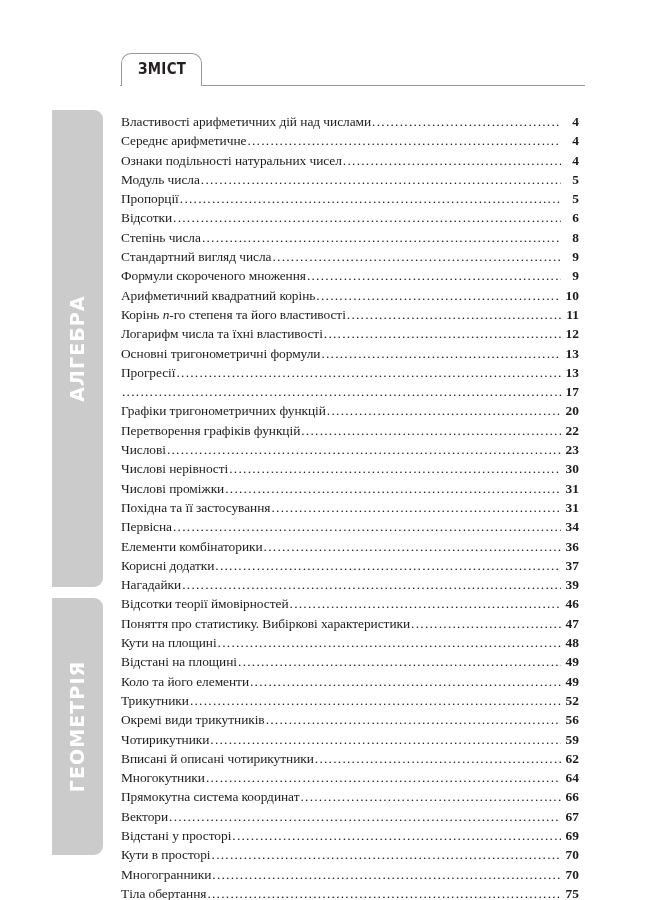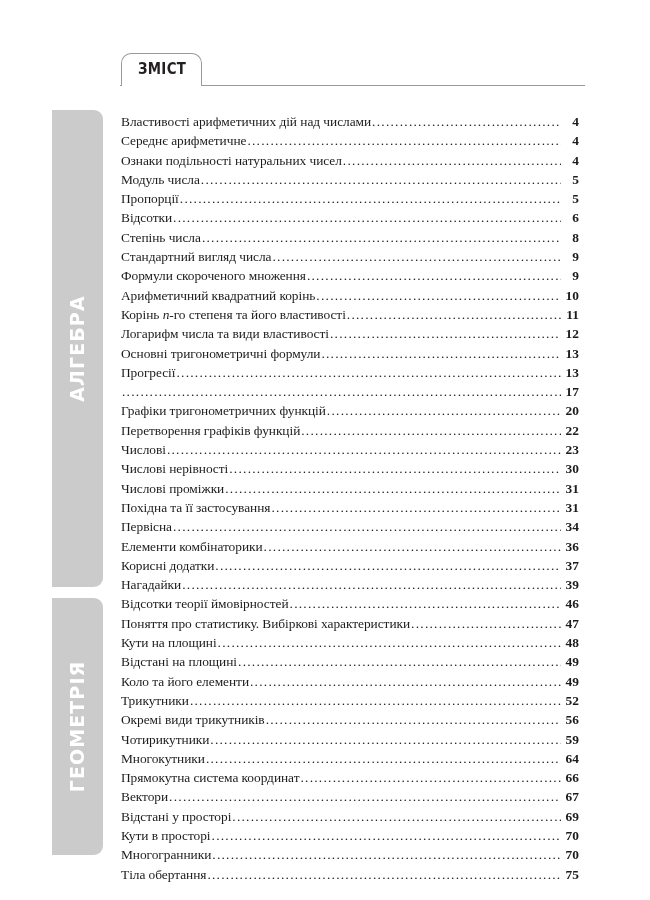--- a/index.html
+++ b/index.html
@@ -210,21 +210,21 @@
       <span class="toc-title">Арифметичний квадратний корінь</span>
       <span class="toc-leader"></span>
       <span class="toc-page">10</span>
     </div>
     <div class="toc-entry">
       <span class="toc-title">Корінь <em>n</em>-го степеня та його властивості</span>
       <span class="toc-leader"></span>
       <span class="toc-page">11</span>
     </div>
     <div class="toc-entry">
-      <span class="toc-title">Логарифм числа та види властивості</span>
+      <span class="toc-title">Логарифм числа та їхні властивості</span>
       <span class="toc-leader"></span>
       <span class="toc-page">12</span>
     </div>
     <div class="toc-entry">
       <span class="toc-title">Основні тригонометричні формули</span>
       <span class="toc-leader"></span>
       <span class="toc-page">13</span>
     </div>
     <div class="toc-entry">
       <span class="toc-title">Прогресії</span>
@@ -319,20 +319,25 @@
       <span class="toc-title">Окремі види трикутників</span>
       <span class="toc-leader"></span>
       <span class="toc-page">56</span>
     </div>
     <div class="toc-entry">
       <span class="toc-title">Чотирикутники</span>
       <span class="toc-leader"></span>
       <span class="toc-page">59</span>
     </div>
     <div class="toc-entry">
+      <span class="toc-title">Вписані й описані чотирикутники</span>
+      <span class="toc-leader"></span>
+      <span class="toc-page">62</span>
+    </div>
+    <div class="toc-entry">
       <span class="toc-title">Многокутники</span>
       <span class="toc-leader"></span>
       <span class="toc-page">64</span>
     </div>
     <div class="toc-entry">
       <span class="toc-title">Прямокутна система координат</span>
       <span class="toc-leader"></span>
       <span class="toc-page">66</span>
     </div>
     <div class="toc-entry">

